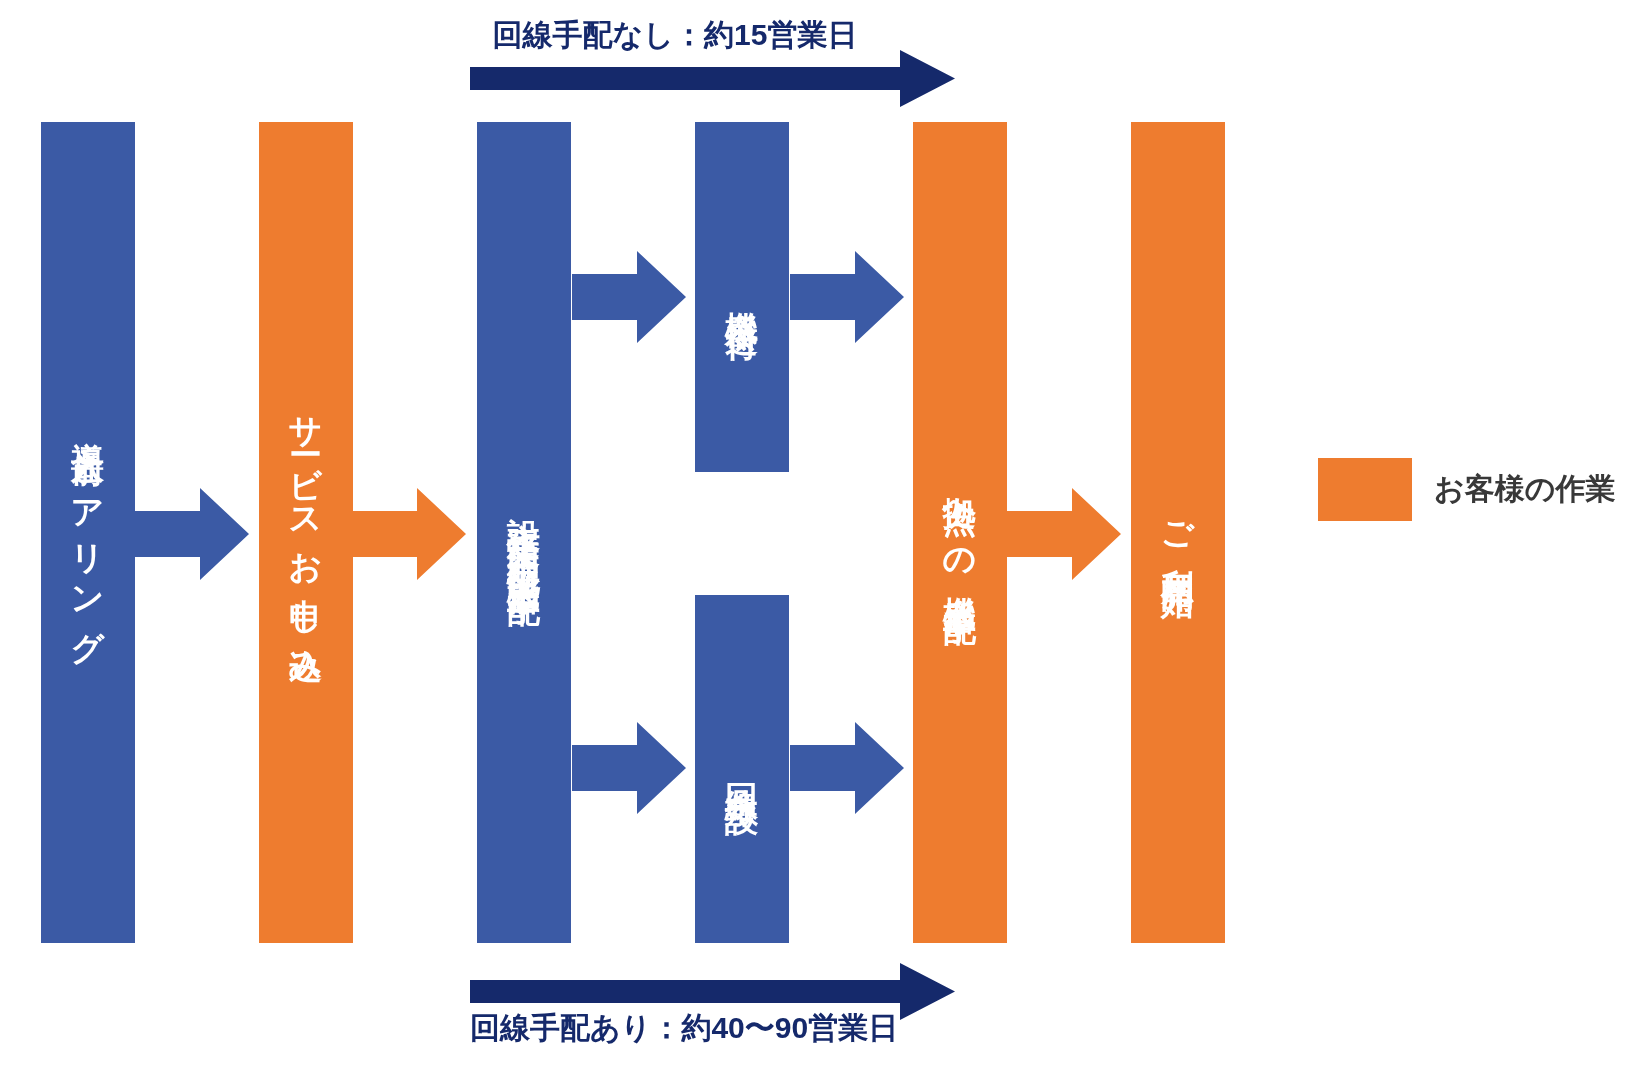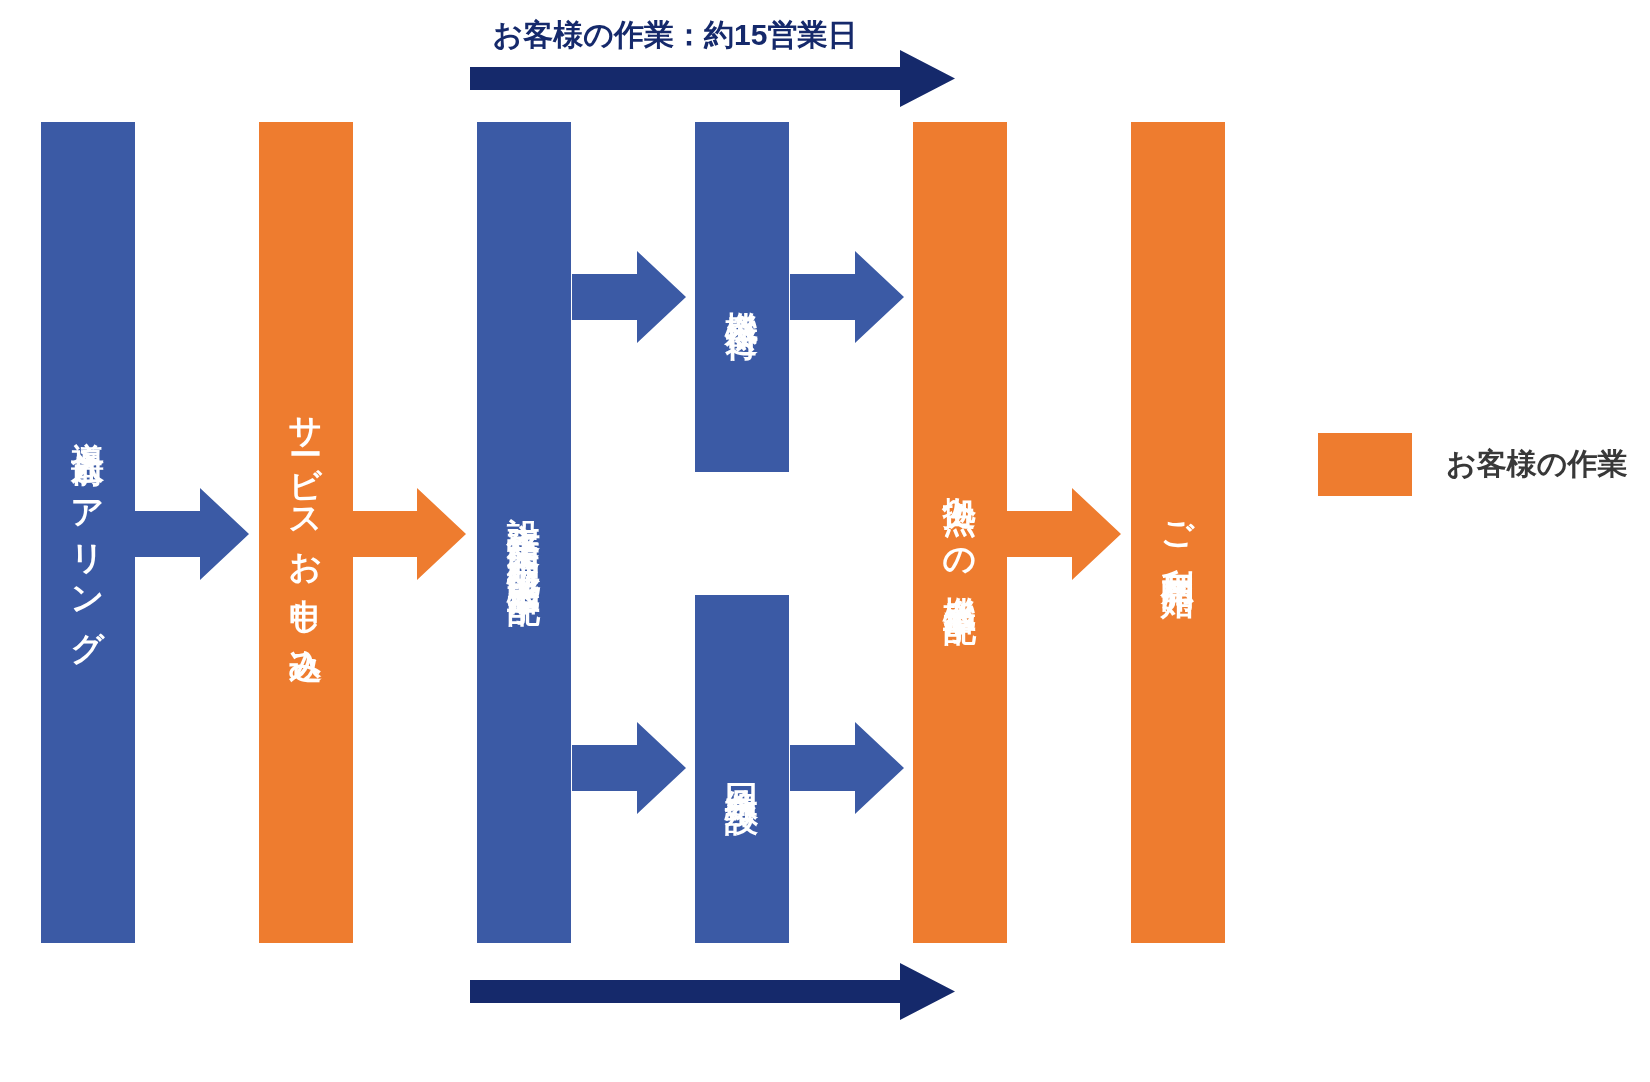--- a/index.html
+++ b/index.html
@@ -80,40 +80,40 @@
   #top-timeline-label    { top: 15px; }
   #bottom-timeline-label { top: 1008px; }
 
   
   .legend-item {
     position: absolute;
     left: 1318px;
     display: flex;
     align-items: center;
   }
-  #legend-item-customer { top: 433px; gap: 12px; }
+  #legend-item-customer { top: 458px; }
   #legend-item-bcc      { top: 534px; }
   .legend-swatch {
     width: 94px; height: 63px;
     flex: 0 0 auto;
   }
   .legend-label {
     margin-left: 22px;
     color: #383838;
     font-size: 30px;
     font-weight: 700;
     white-space: nowrap;
   }
 </style>
 </head>
 <body>
 
 <div id="canvas">
 
-  <div class="timeline-label" id="top-timeline-label">お客様の作業：約15営業日</div>
+  <div class="timeline-label" id="top-timeline-label">回線手配なし：約15営業日</div>
   <div class="timeline-arrow" id="top-timeline-arrow"></div>
 
   <div class="bar c-blue" id="bar-hearing">
     <span class="bar-label">導入前ヒアリング</span>
   </div>
 
   <div class="bar c-orange" id="bar-apply">
     <span class="bar-label">サービスお申し込み</span>
   </div>
 
@@ -145,14 +145,15 @@
   <div class="flow-arrow c-blue" id="arrow-6"></div>
   <div class="flow-arrow c-orange" id="arrow-7"></div>
 
   <div class="legend-item" id="legend-item-customer">
     <div class="legend-swatch c-orange"></div>
     <span class="legend-label">お客様の作業</span>
   </div>
 
 
   <div class="timeline-arrow" id="bottom-timeline-arrow"></div>
+  <div class="timeline-label" id="bottom-timeline-label">回線手配あり：約40〜90営業日</div>
 
 </div>
 
 </body></html>

